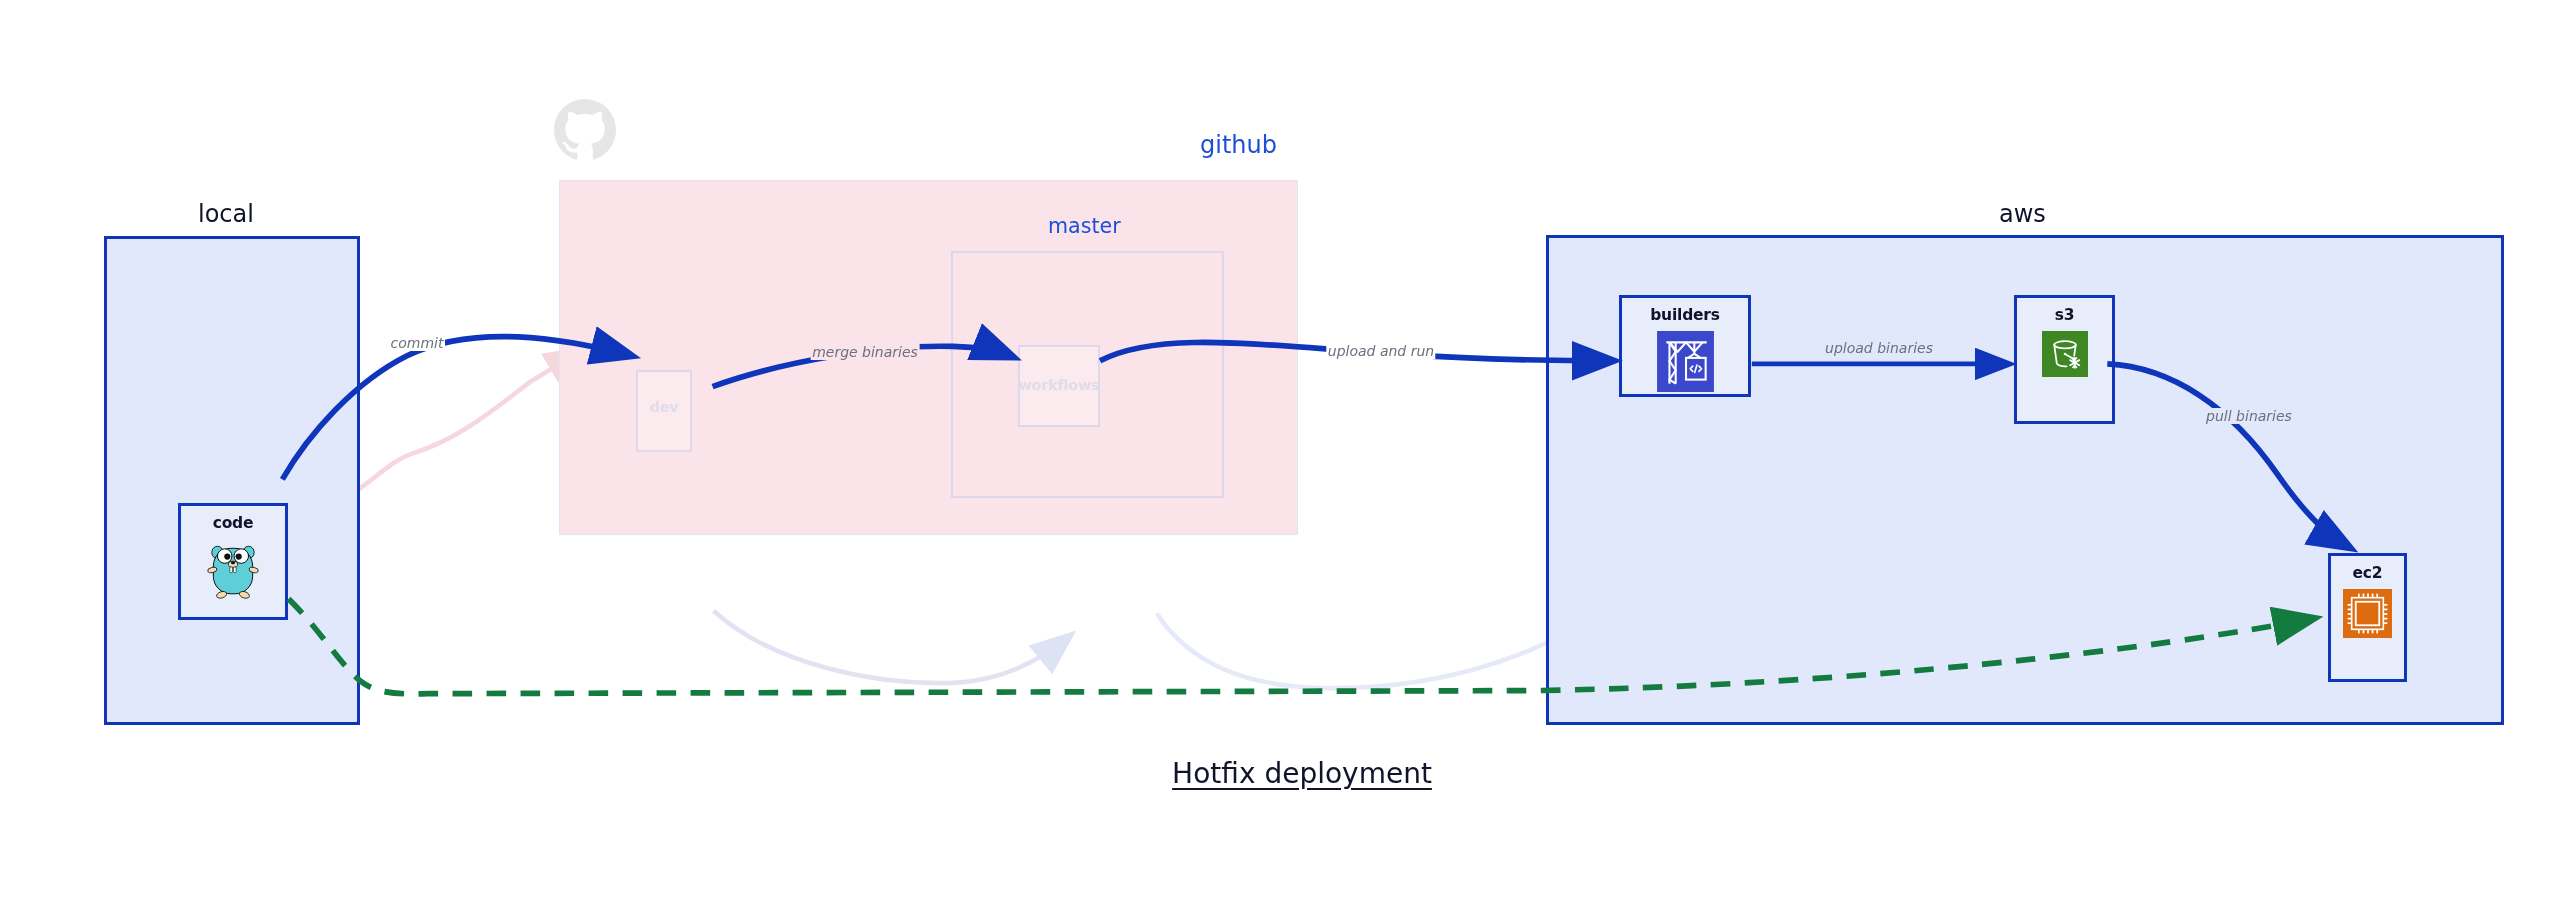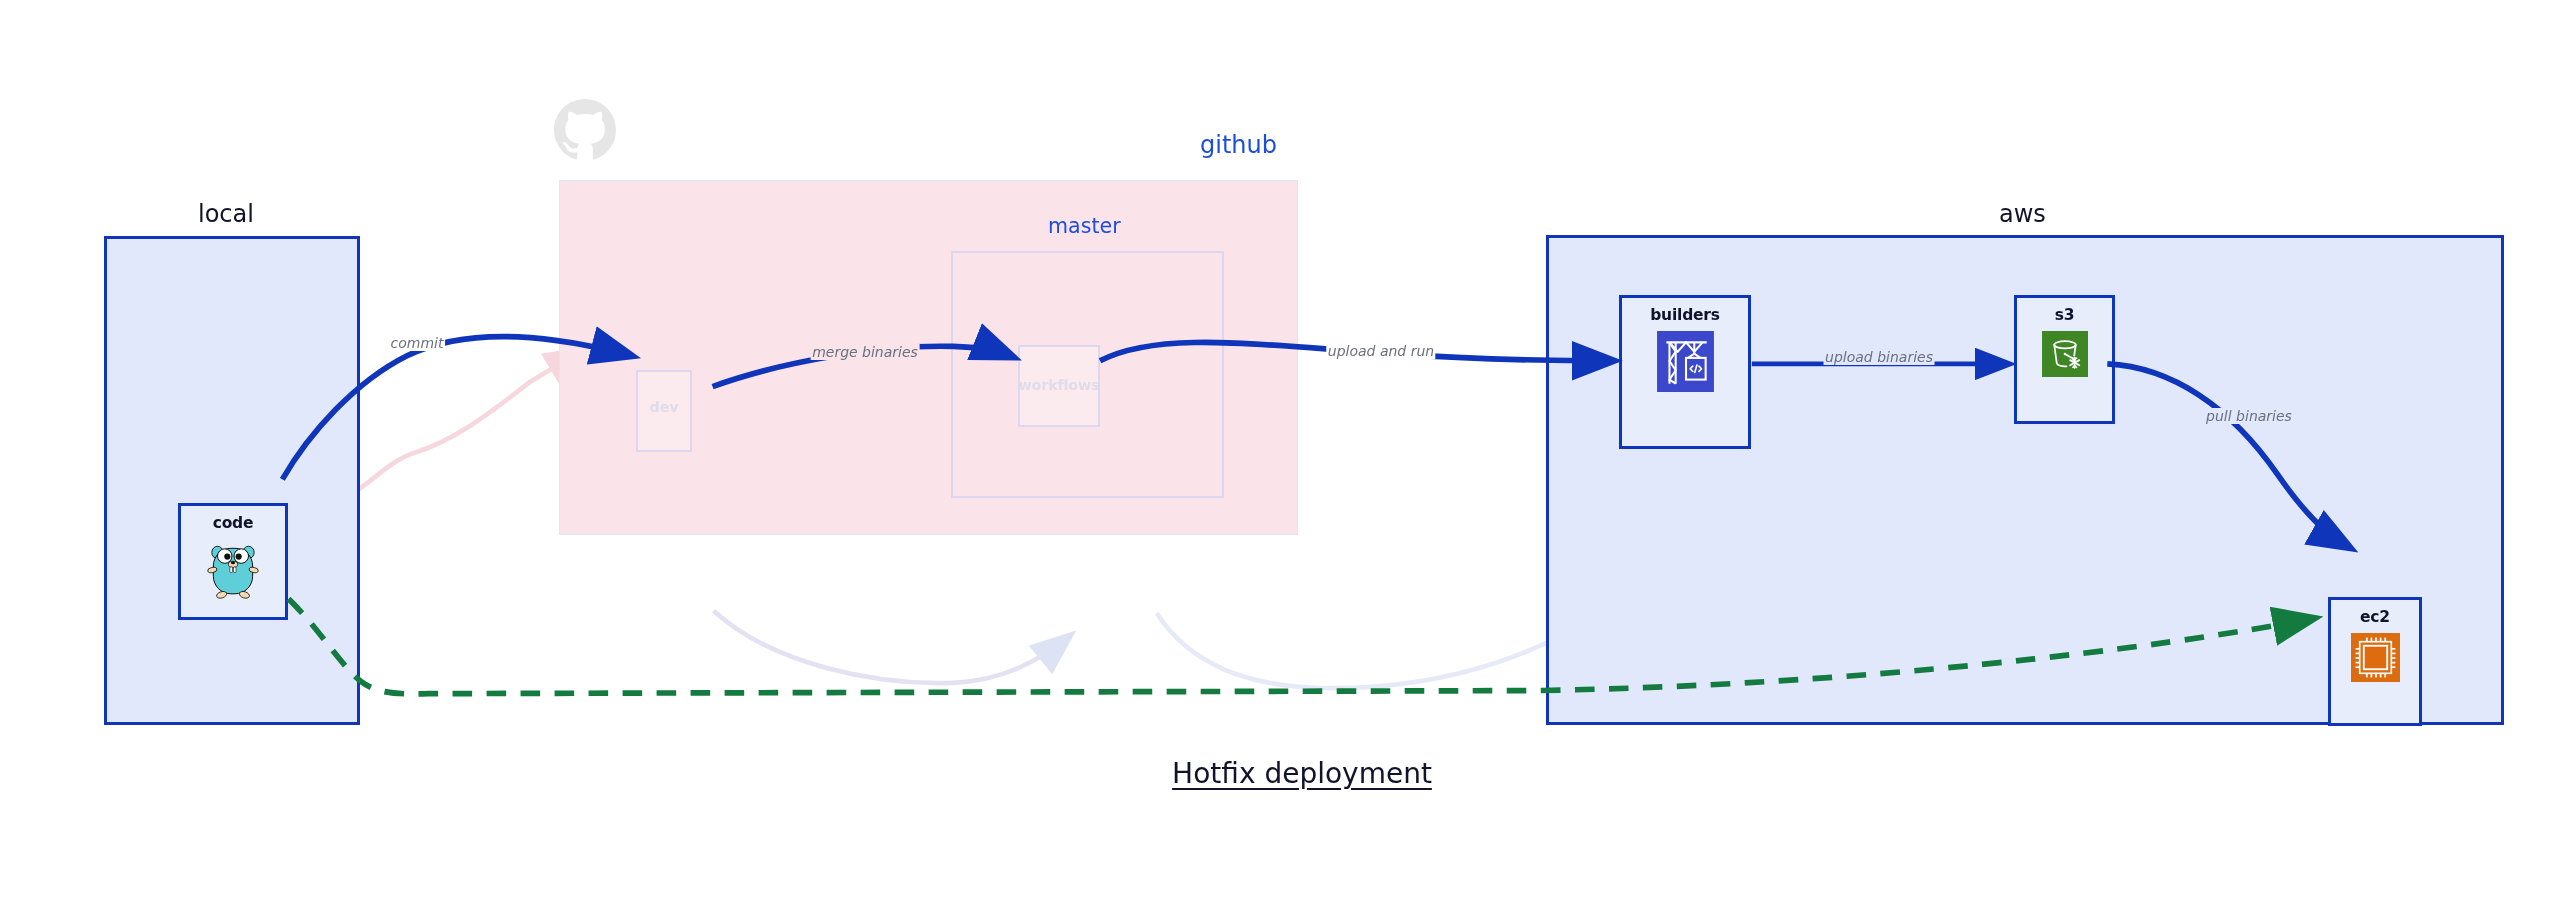--- a/index.html
+++ b/index.html
@@ -169,21 +169,21 @@
 
         <rect x="46" y="54" width="5" height="11" rx="2" fill="#fff" stroke="#000" stroke-width="1.1"></rect>
         <rect x="53" y="54" width="5" height="11" rx="2" fill="#fff" stroke="#000" stroke-width="1.1"></rect>
       </svg>
     </span>
   </div>
 
   <div class="group-box solid" style="left:1546px; top:235px; width:958px; height:490px;"></div>
   <div class="group-title" style="left:1999px; top:200px;">aws</div>
 
-  <div class="node" style="left:1619px; top:295px; width:132px; height:154px;">
+  <div class="node" style="left:1619px; top:295px; width:132px; height:102px;">
     <span class="node-label">builders</span>
     <span class="node-icon">
       <svg width="57" height="61" viewBox="0 0 110 118">
         <rect x="0" y="0" width="110" height="118" fill="#3b48cc"></rect>
         <g fill="none" stroke="#fff" stroke-width="4">
 
           <path d="M24 22 L24 102"></path>
           <path d="M36 22 L36 102"></path>
           <path d="M24 22 L36 40 L24 58 L36 76 L24 94 L36 102"></path>
 
@@ -225,21 +225,21 @@
           <path d="M73 57 L55 67"></path>
           <path d="M64 56 L60.5 53"></path>
             <path d="M64 56 L67.5 53"></path>
           <path d="M64 68 L60.5 71"></path>
             <path d="M64 68 L67.5 71"></path>
         </g>
       </svg>
     </span>
   </div>
 
-  <div class="node" style="left:2328px; top:553px; width:94px; height:129px;margin-top:44px;">
+  <div class="node" style="left:2328px; top:553px; width:79px; height:129px;">
     <span class="node-label">ec2</span>
     <span class="node-icon">
       <svg width="49" height="49" viewBox="0 0 96 96">
         <rect x="0" y="0" width="96" height="96" fill="#dd6b10"></rect>
         <g stroke="#fff" stroke-width="3.6" fill="none">
           <rect x="25" y="25" width="46" height="46"></rect>
           <rect x="17" y="17" width="62" height="62" stroke-width="3.2"></rect>
         </g>
         <g stroke="#fff" stroke-width="3.4">
 
@@ -290,19 +290,19 @@
     <path d="M 3400 706 L 3898 706" fill="none" stroke="#0f35ba" stroke-width="9" marker-end="url(#ah-blue)"></path>
 
     <path d="M 4090 706 C 4215 712 4330 790 4420 920 C 4490 1020 4530 1045 4560 1062" fill="none" stroke="#0f35ba" stroke-width="11" marker-end="url(#ah-blue)"></path>
 
     <path d="M 560 1162 C 620 1220 660 1290 700 1322 C 730 1345 770 1348 830 1346 L 2980 1340 C 3600 1330 4180 1260 4490 1200" fill="none" stroke="#137a40" stroke-width="11" stroke-dasharray="38 28" marker-end="url(#ah-green)"></path>
   </svg>
 
   <div class="edge-label" style="left:417px; top:343px;">commit</div>
   <div class="edge-label on-pink" style="left:865px; top:352px;">merge binaries</div>
   <div class="edge-label" style="left:1381px; top:351px;">upload and run</div>
-  <div class="edge-label on-blue" style="left:1879px; top:357px;">upload binaries</div>
+  <div class="edge-label on-blue" style="left:1879px; top:348px;">upload binaries</div>
   <div class="edge-label on-blue" style="left:2249px; top:416px;">pull binaries</div>
 
   <div id="diagram-title">Hotfix deployment</div>
 
 </div>
 
 
 </body></html>

